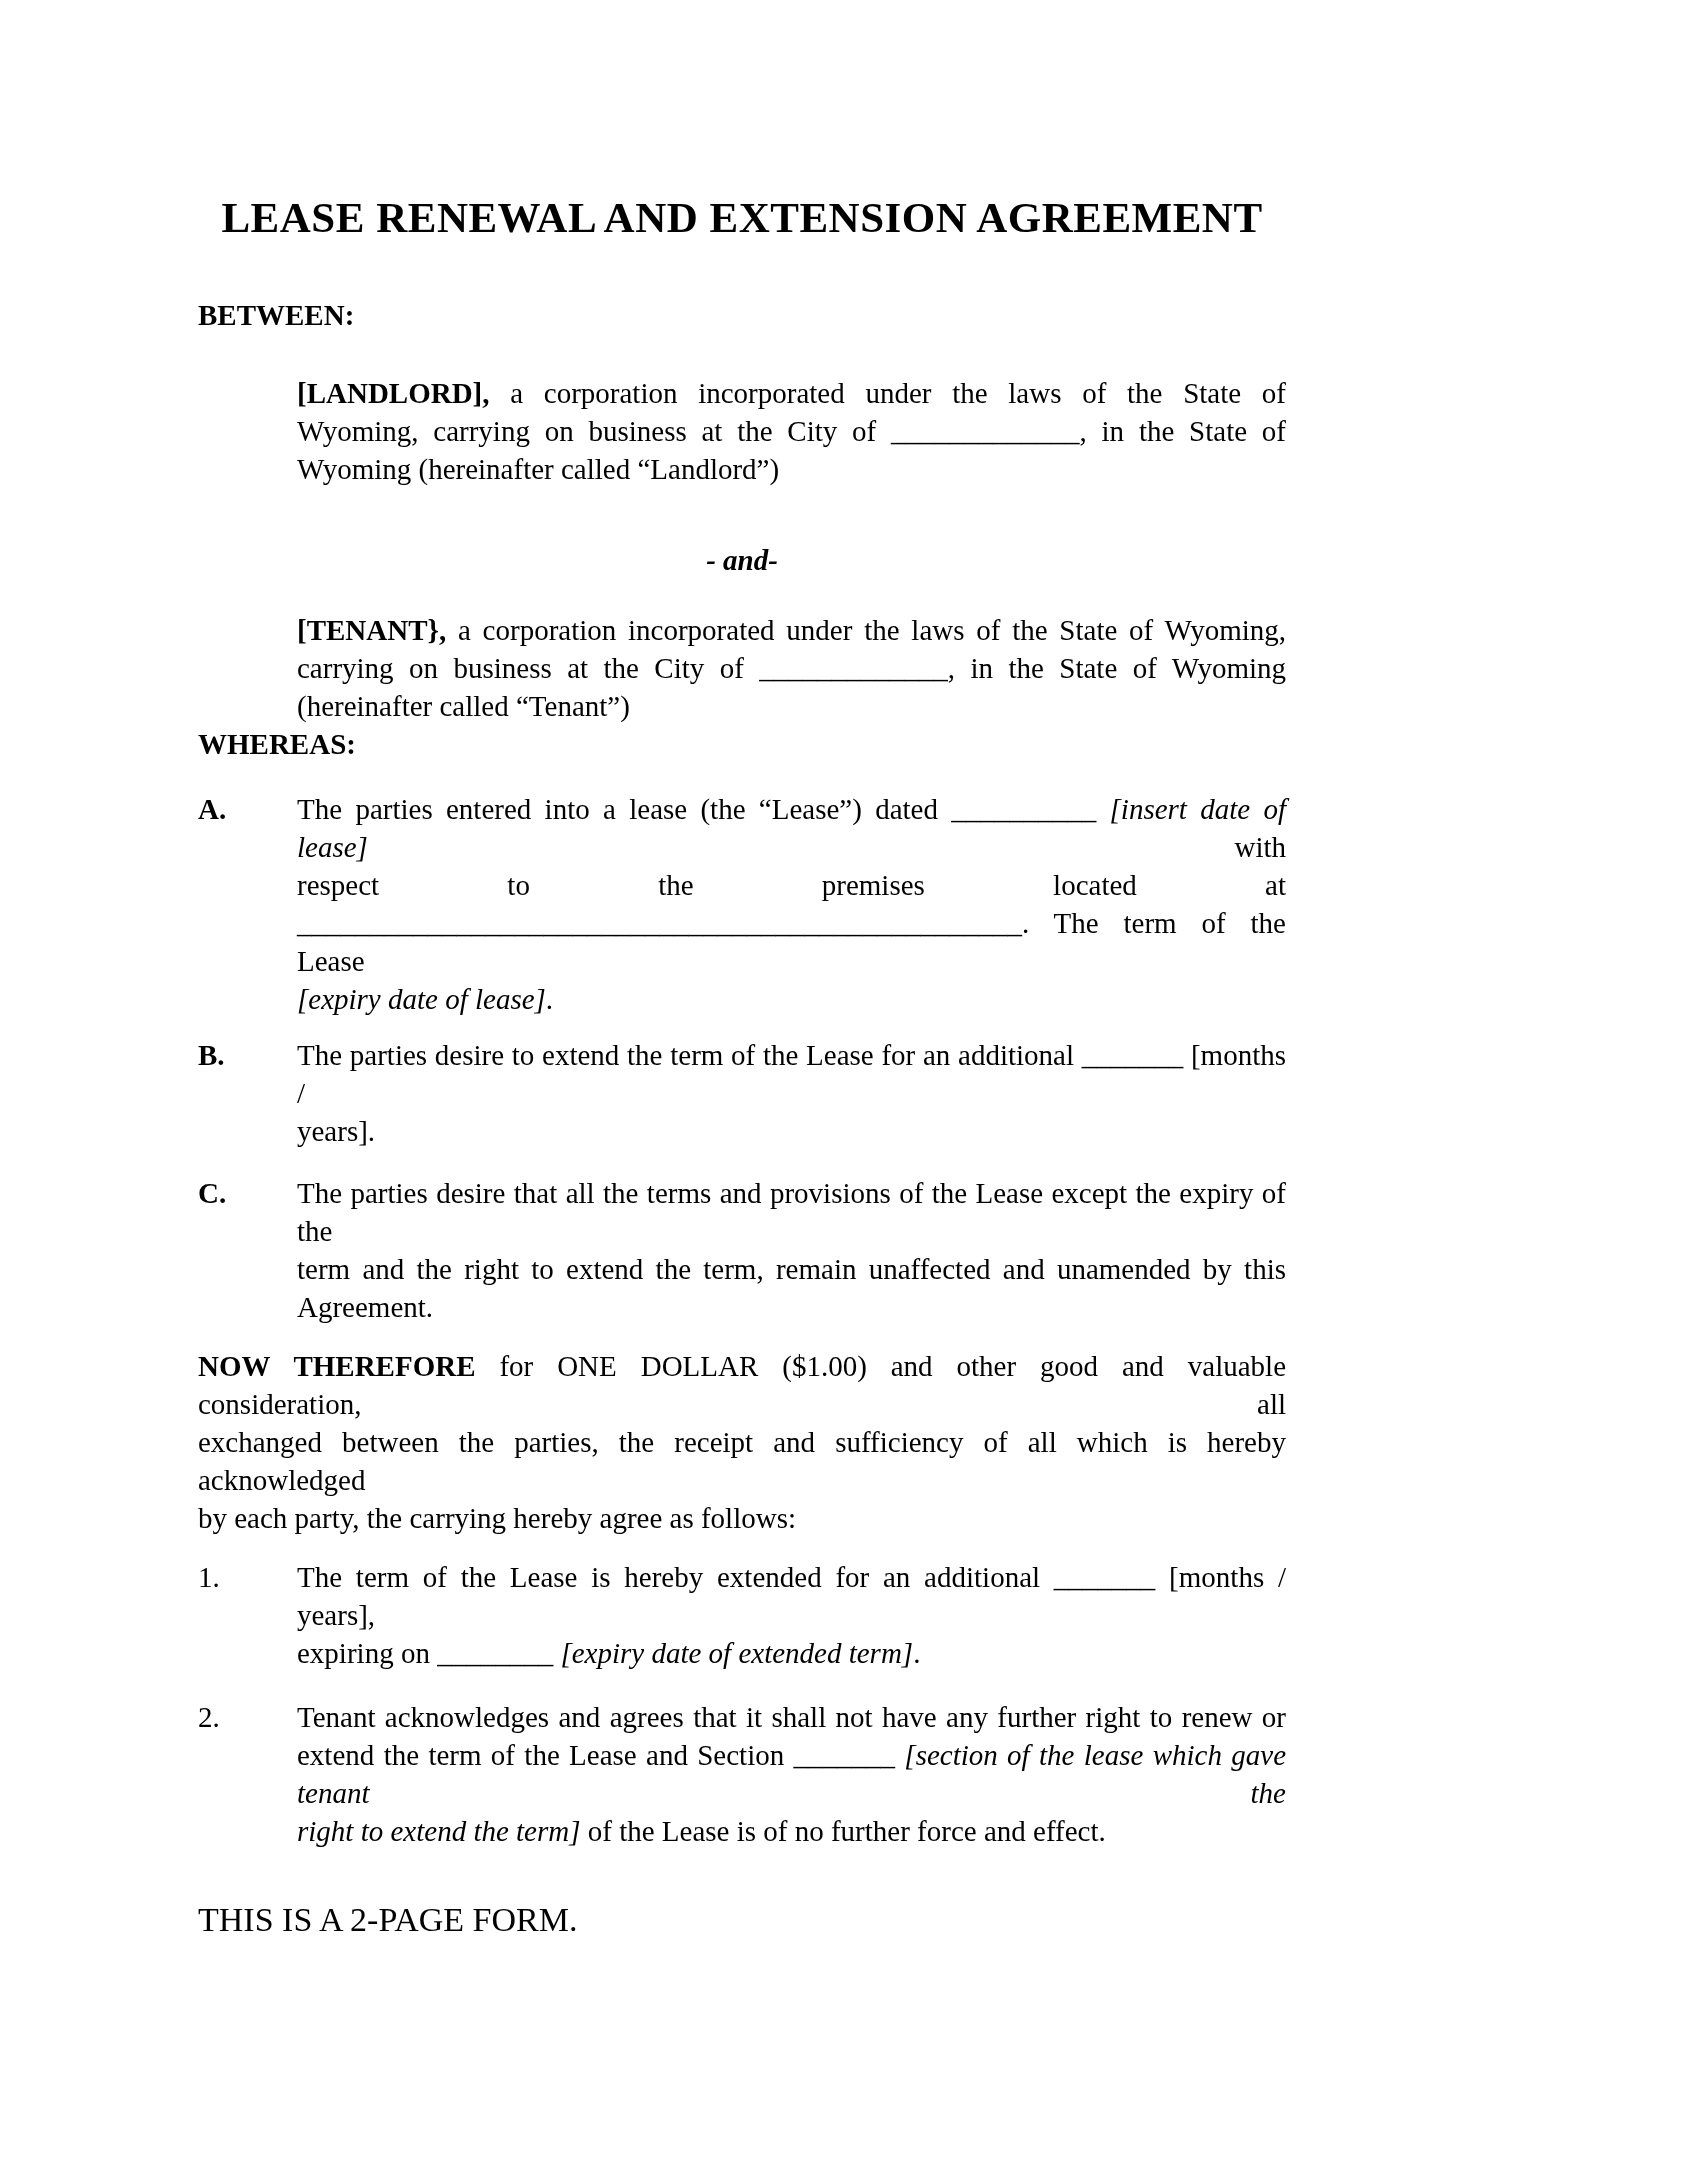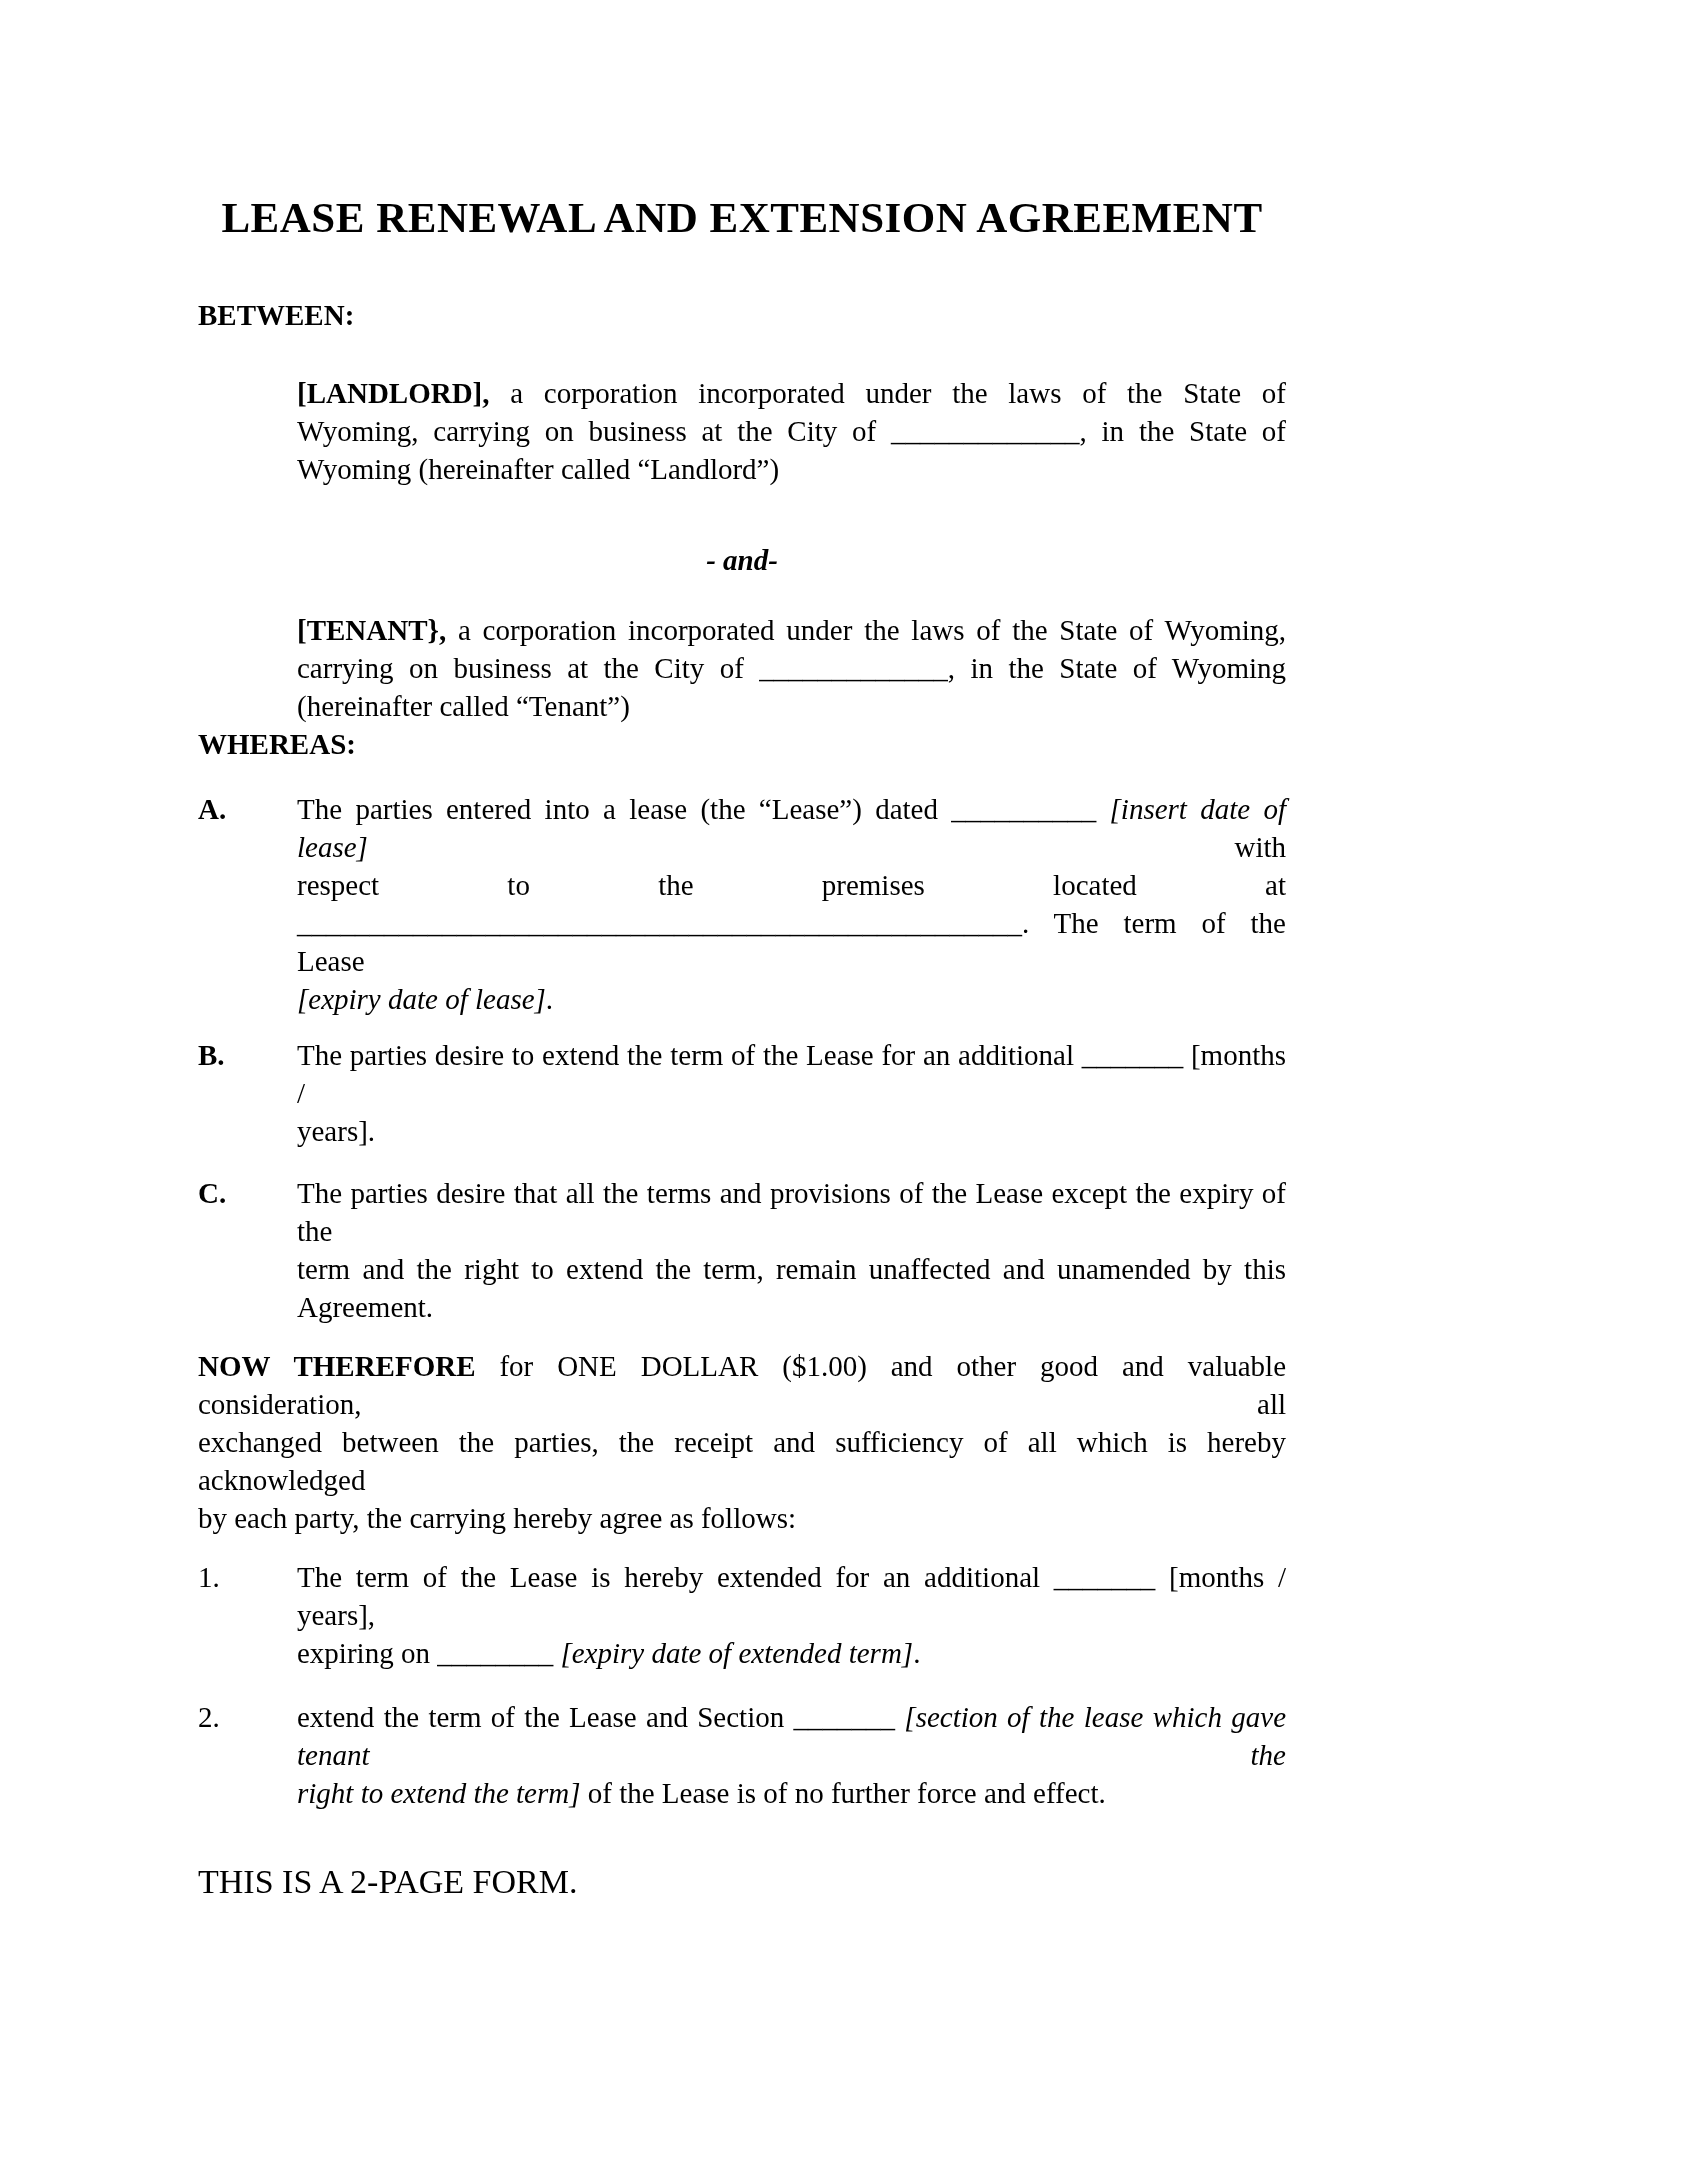--- a/index.html
+++ b/index.html
@@ -109,20 +109,21 @@
     <div class="lbl">1.</div>
     <div class="bd">
         <div class="tline jl"><span>The term of the Lease is hereby extended for an additional </span><span>_______</span><span> [months / years],</span></div>
         <div class="tline ll"><span>expiring on </span><span>________</span><span> </span><span class="i">[expiry date of extended term]</span><span>.</span></div>
       </div>
   </div>
 
   <div class="item clause-2">
     <div class="lbl">2.</div>
     <div class="bd">
+        <div class="tline jl"><span>Tenant acknowledges and agrees that it shall not have any further right to renew or</span></div>
         <div class="tline jl"><span>extend the term of the Lease and Section </span><span>_______</span><span> </span><span class="i">[section of the lease which gave tenant the</span></div>
         <div class="tline ll"><span class="i">right to extend the term]</span><span> of the Lease is of no further force and effect.</span></div>
       </div>
   </div>
 
   <div class="page-note">THIS IS A 2-PAGE FORM.</div>
 
 </div>
 
 

